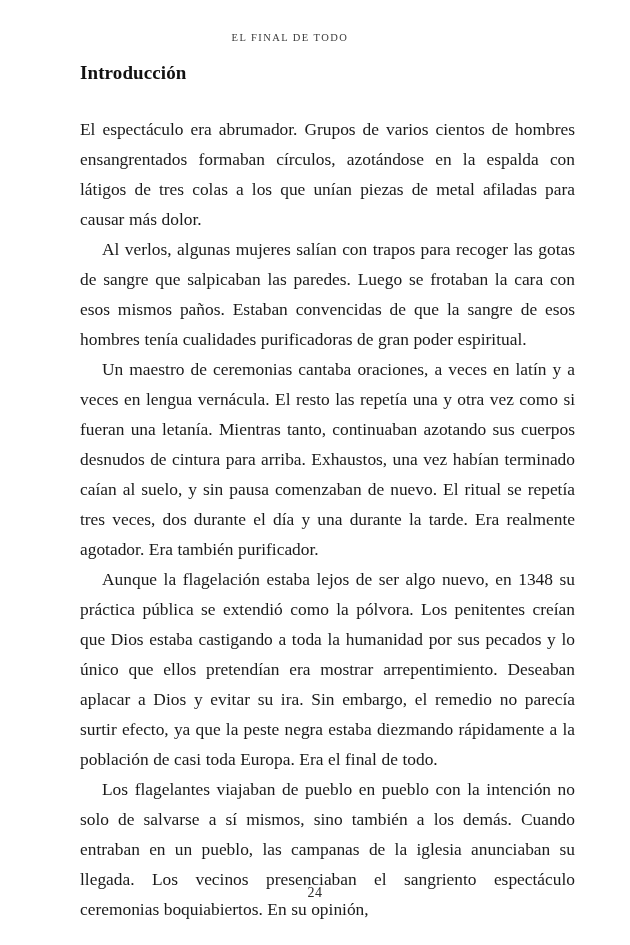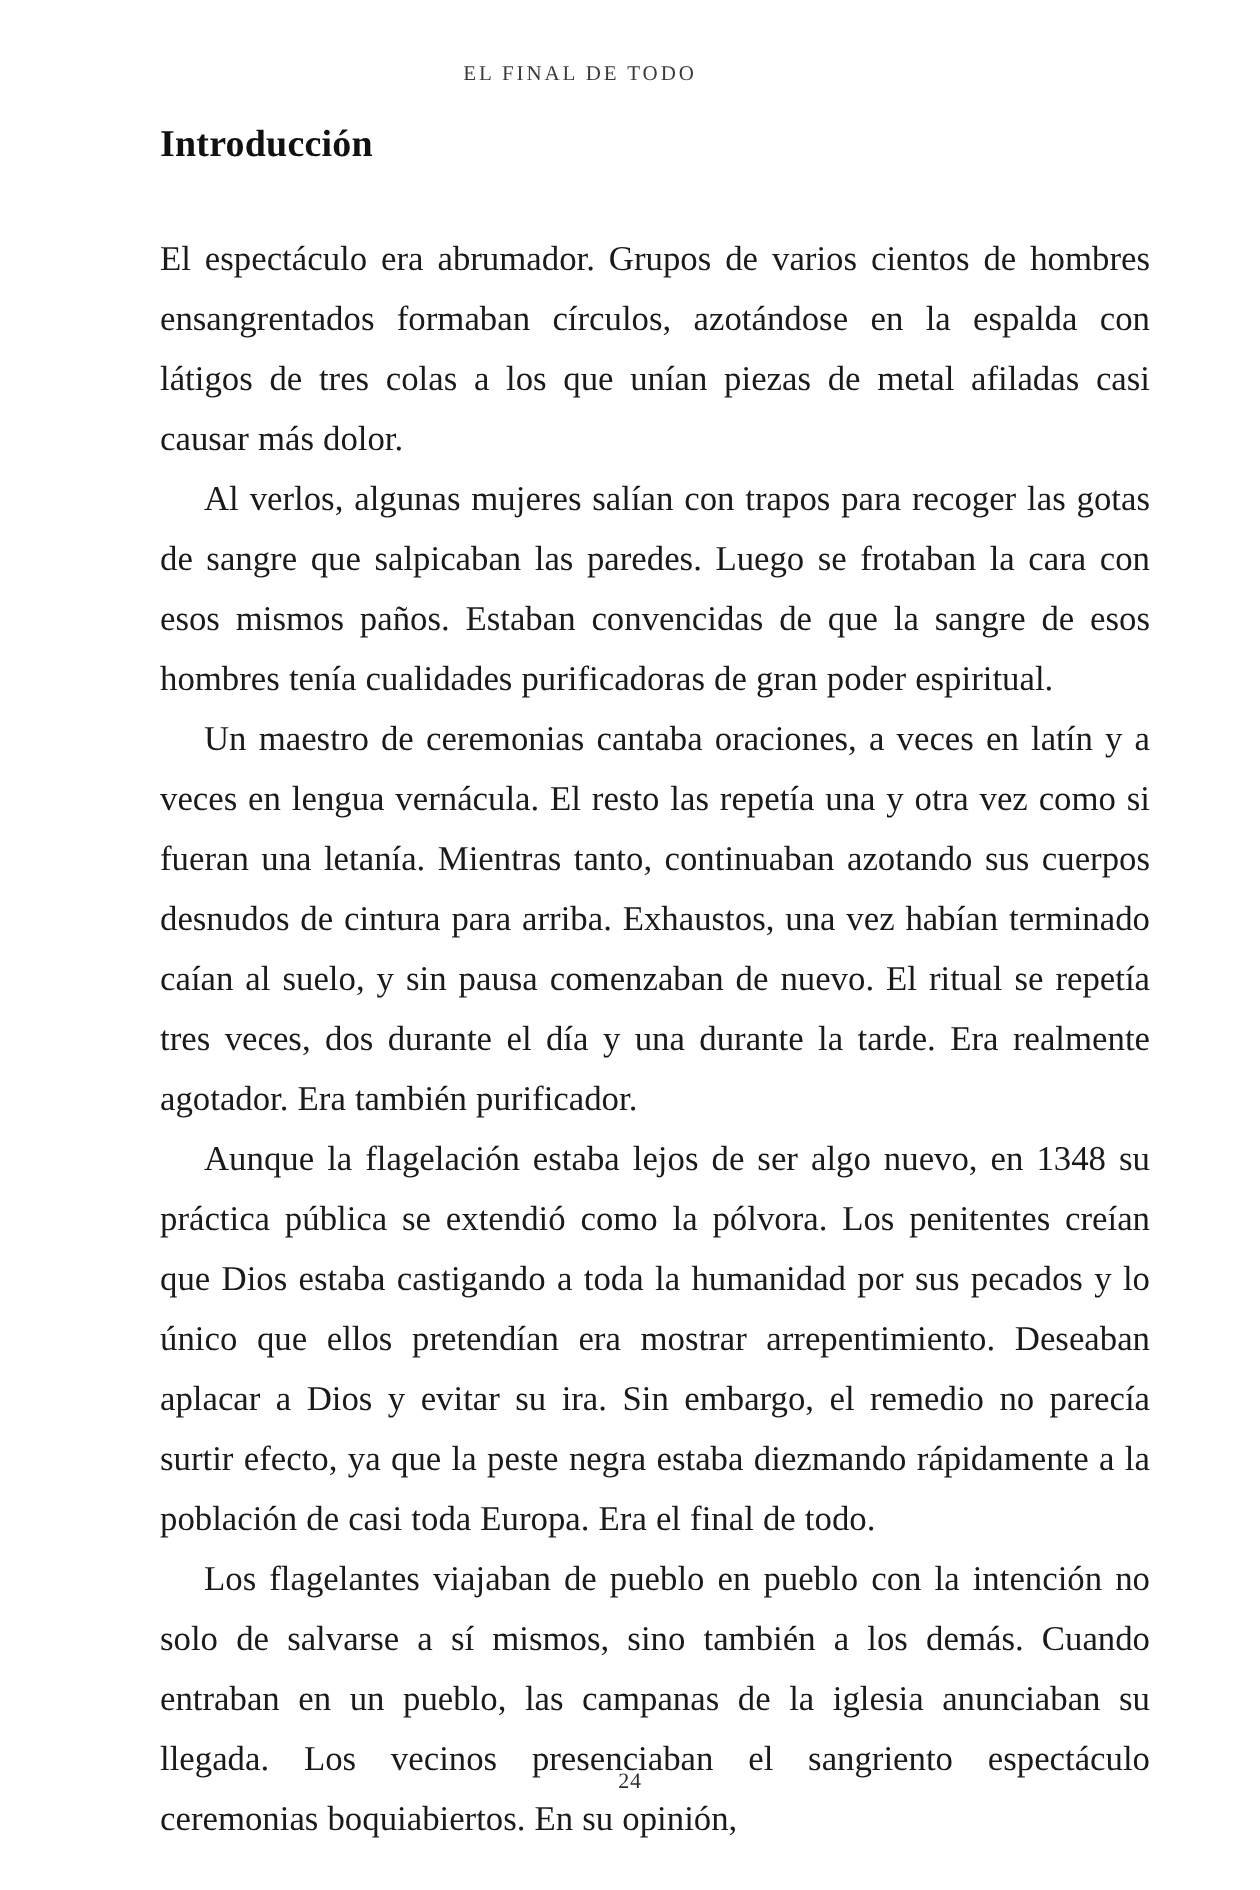--- a/index.html
+++ b/index.html
@@ -75,38 +75,38 @@
     text-align: justify;
   }
 
   
   .folio {
     position: absolute;
     left: 0;
     top: 885px;
     width: 630px;
     text-align: center;
-    font-size: 11px;
+    font-size: 14px;
     color: #2b2b2b;
     font-feature-settings: "onum" 1;
     letter-spacing: 0.4px;
   }
 </style>
 </head>
 <body>
 
 <div class="page">
 
   <div class="running-head">EL FINAL DE TODO</div>
 
   <div class="textblock">
 
     <h1 class="chapter-title">Introducción</h1>
 
-    <p class="body-par">El espectáculo era abrumador. Grupos de varios cientos de hombres ensangrentados formaban círculos, azotándose en la espalda con látigos de tres colas a los que unían piezas de metal afiladas casi causar más dolor.</p>
+    <p class="body-par">El espectáculo era abrumador. Grupos de varios cientos de hombres ensangrentados formaban círculos, azotándose en la espalda con látigos de tres colas a los que unían piezas de metal afiladas para causar más dolor.</p>
 
     <p class="body-par">Al verlos, algunas mujeres salían con trapos para recoger las gotas de sangre que salpicaban las paredes. Luego se frotaban la cara con esos mismos paños. Estaban convencidas de que la sangre de esos hombres tenía cualidades purificadoras de gran poder espiritual.</p>
 
     <p class="body-par">Un maestro de ceremonias cantaba oraciones, a veces en latín y a veces en lengua vernácula. El resto las repetía una y otra vez como si fueran una letanía. Mientras tanto, continuaban azotando sus cuerpos desnudos de cintura para arriba. Exhaustos, una vez habían terminado caían al suelo, y sin pausa comenzaban de nuevo. El ritual se repetía tres veces, dos durante el día y una durante la tarde. Era realmente agotador. Era también purificador.</p>
 
     <p class="body-par">Aunque la flagelación estaba lejos de ser algo nuevo, en 1348 su práctica pública se extendió como la pólvora. Los penitentes creían que Dios estaba castigando a toda la humanidad por sus pecados y lo único que ellos pretendían era mostrar arrepentimiento. Deseaban aplacar a Dios y evitar su ira. Sin embargo, el remedio no parecía surtir efecto, ya que la peste negra estaba diezmando rápidamente a la población de casi toda Europa. Era el final de todo.</p>
 
     <p class="body-par continues">Los flagelantes viajaban de pueblo en pueblo con la intención no solo de salvarse a sí mismos, sino también a los demás. Cuando entraban en un pueblo, las campanas de la iglesia anunciaban su llegada. Los vecinos presenciaban el sangriento espectáculo ceremonias boquiabiertos. En su opinión,</p>
 
   </div>

